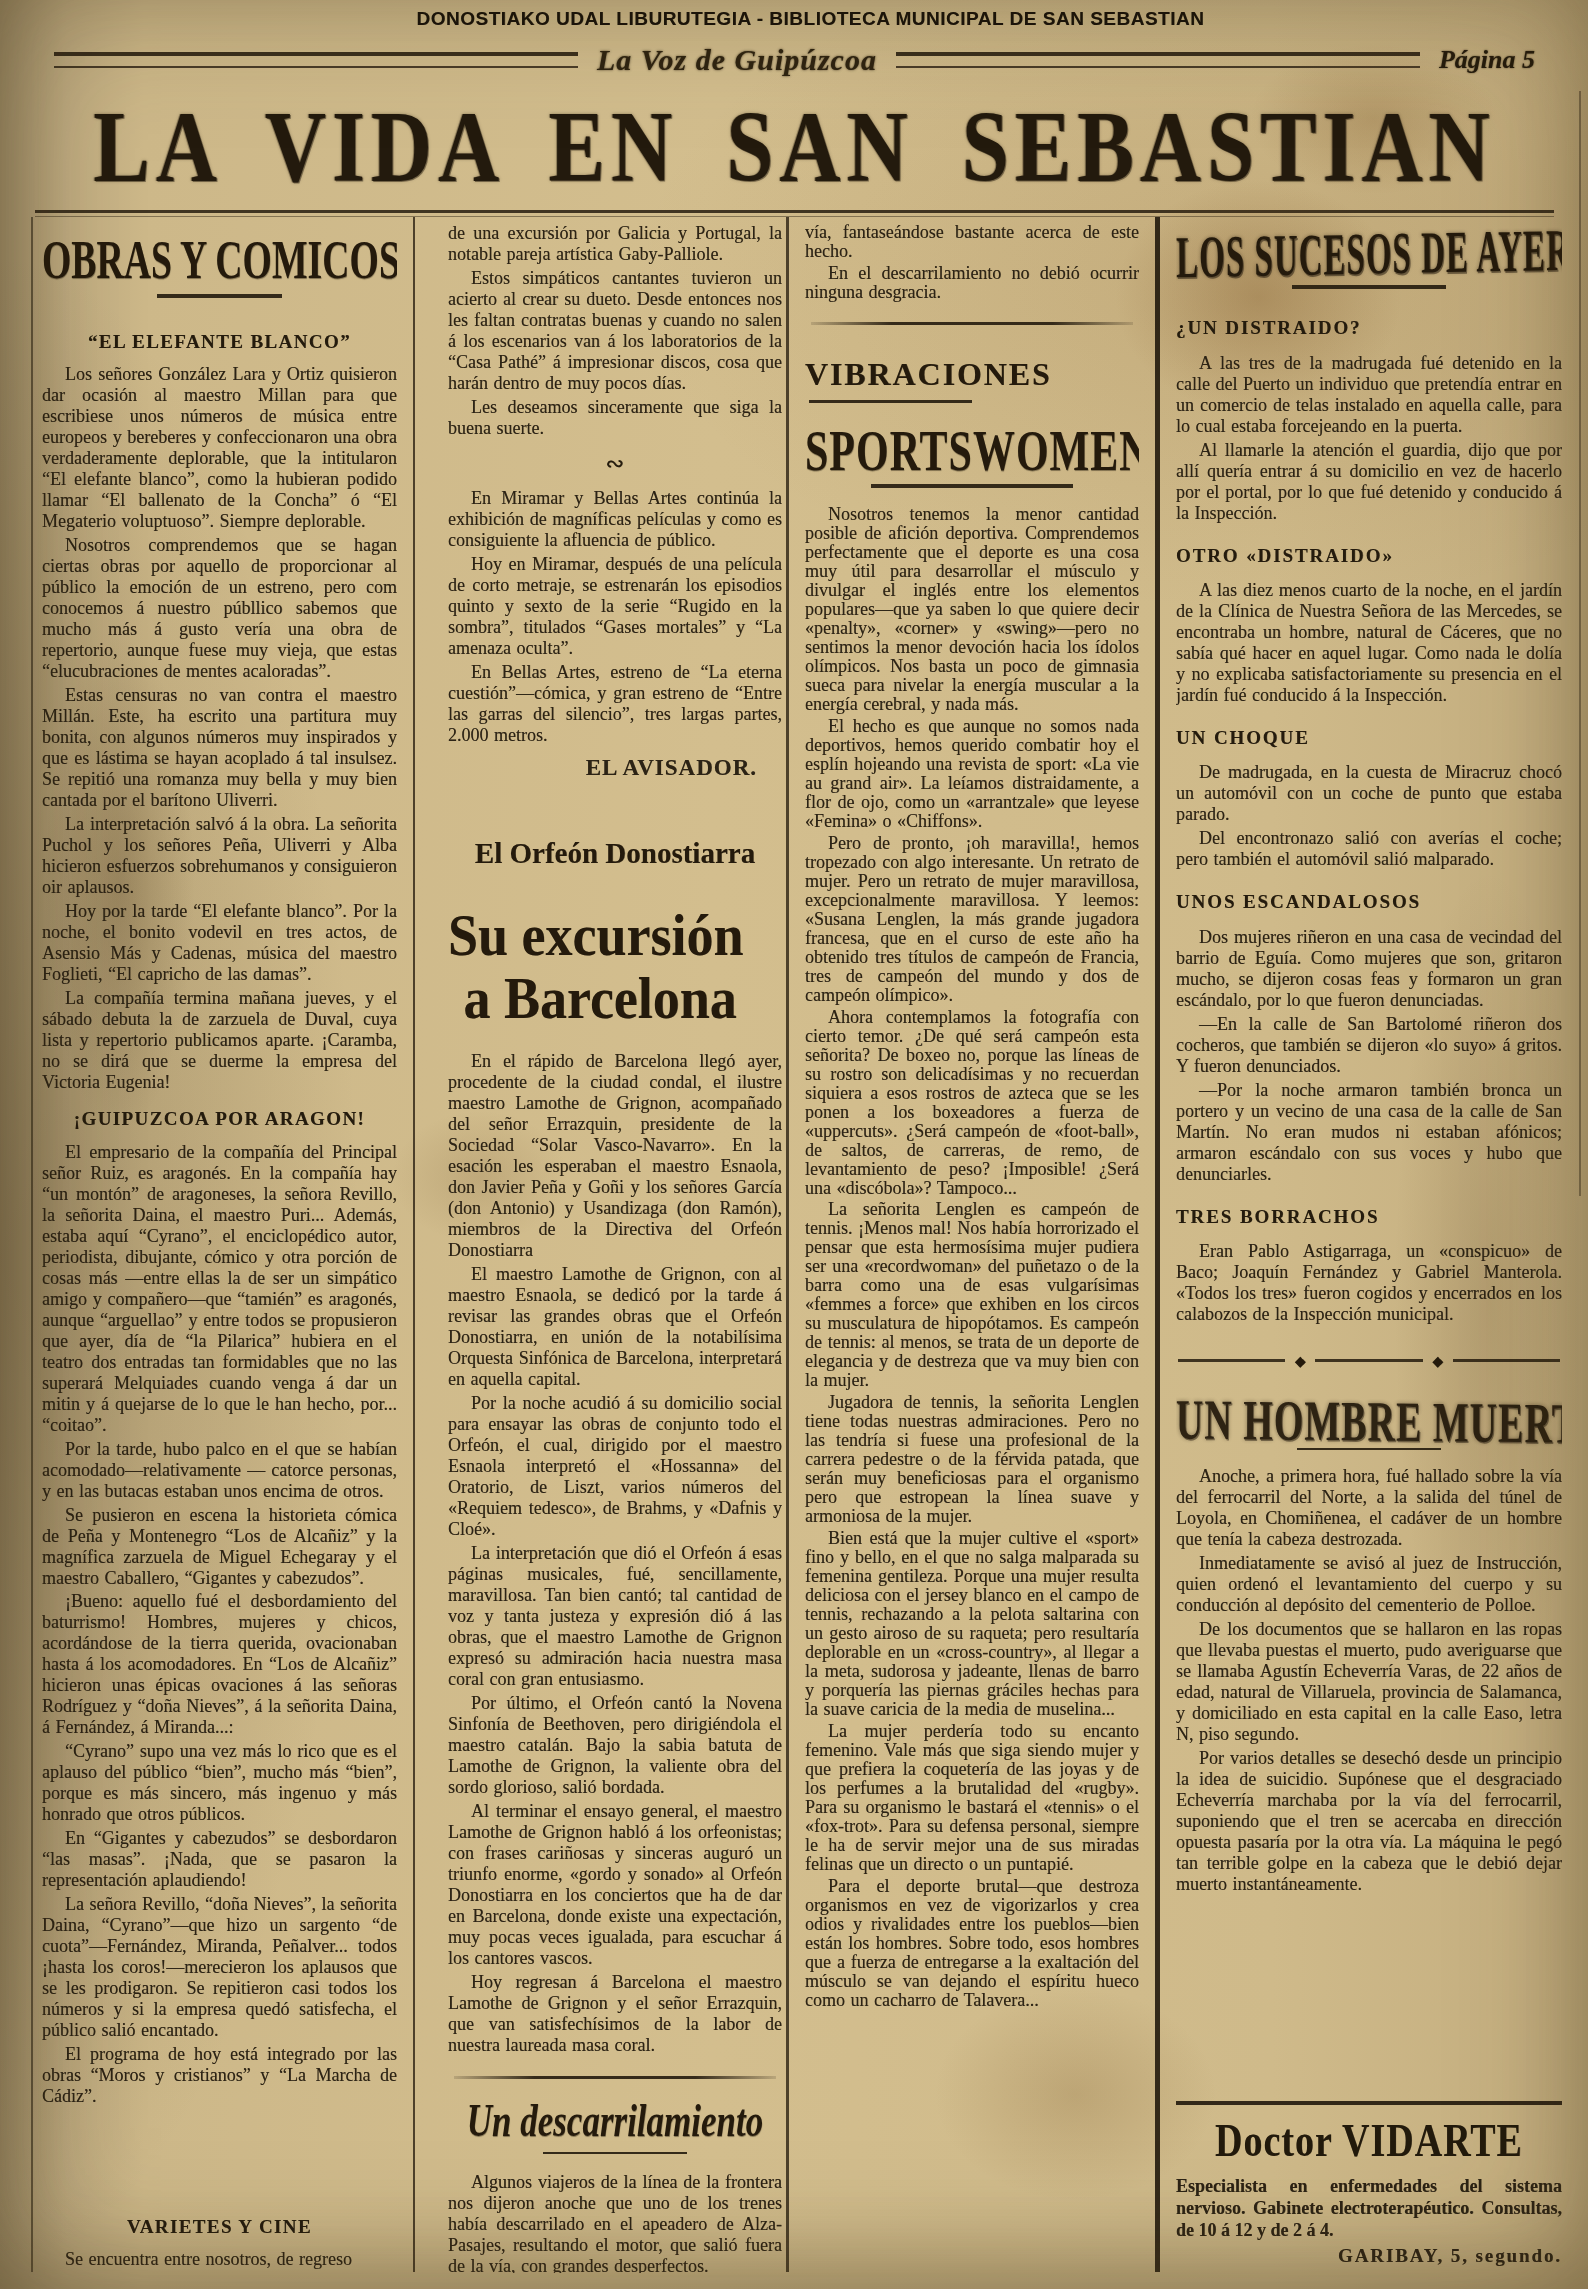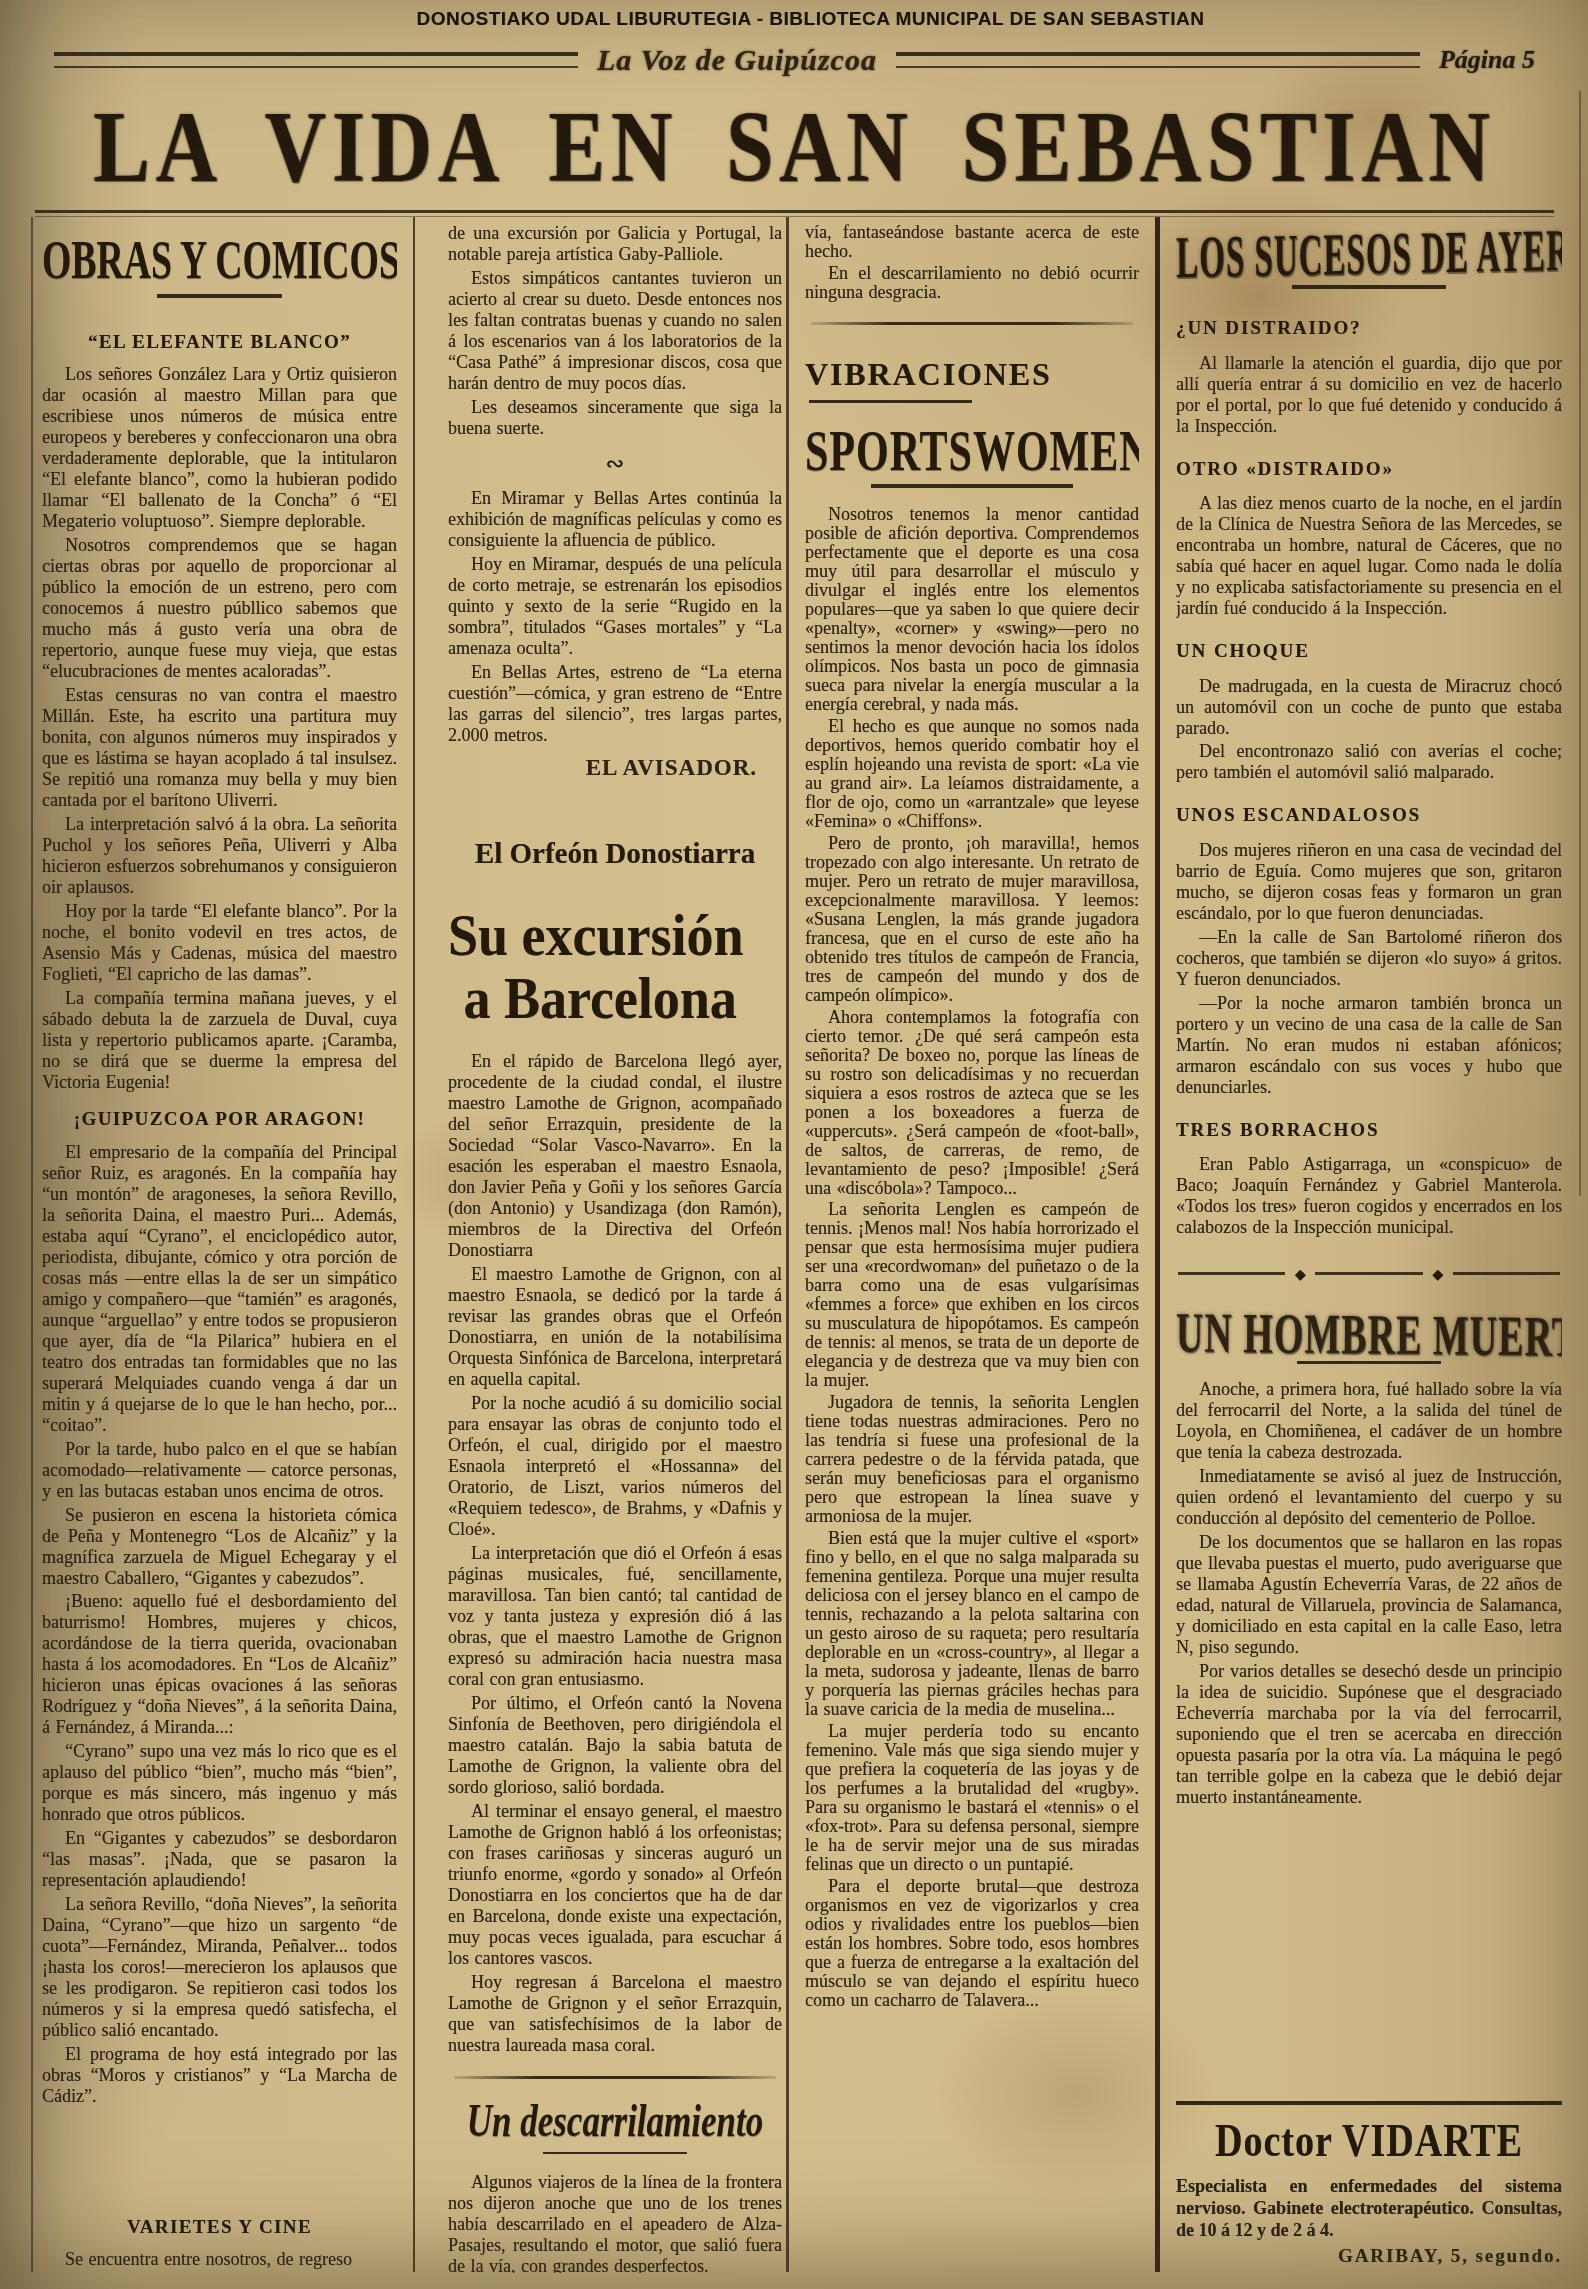--- a/index.html
+++ b/index.html
@@ -215,20 +215,21 @@
         <p class="para">La mujer perdería todo su encanto femenino. Vale más que siga siendo mujer y que prefiera la coquetería de las joyas y de los perfumes a la brutalidad del «rugby». Para su organismo le bastará el «tennis» o el «fox-trot». Para su defensa personal, siempre le ha de servir mejor una de sus miradas felinas que un directo o un puntapié.</p>
         <p class="para">Para el deporte brutal—que destroza organismos en vez de vigorizarlos y crea odios y rivalidades entre los pueblos—bien están los hombres. Sobre todo, esos hombres que a fuerza de entregarse a la exaltación del músculo se van dejando el espíritu hueco como un cacharro de Talavera...</p>
       </div>
   </section>
 
   <section class="col col4">
     <h2 class="h-sucesos">LOS SUCESOS DE AYER</h2>
     <div class="hl-rule rule-sucesos"></div>
     <div>
         <h4 class="subhead">¿UN DISTRAIDO?</h4>
+        <p class="para">A las tres de la madrugada fué detenido en la calle del Puerto un individuo que pretendía entrar en un comercio de telas instalado en aquella calle, para lo cual estaba forcejeando en la puerta.</p>
         <p class="para">Al llamarle la atención el guardia, dijo que por allí quería entrar á su domicilio en vez de hacerlo por el portal, por lo que fué detenido y conducido á la Inspección.</p>
         <h4 class="subhead">OTRO «DISTRAIDO»</h4>
         <p class="para">A las diez menos cuarto de la noche, en el jardín de la Clínica de Nuestra Señora de las Mercedes, se encontraba un hombre, natural de Cáceres, que no sabía qué hacer en aquel lugar. Como nada le dolía y no explicaba satisfactoriamente su presencia en el jardín fué conducido á la Inspección.</p>
         <h4 class="subhead">UN CHOQUE</h4>
         <p class="para">De madrugada, en la cuesta de Miracruz chocó un automóvil con un coche de punto que estaba parado.</p>
         <p class="para">Del encontronazo salió con averías el coche; pero también el automóvil salió malparado.</p>
         <h4 class="subhead">UNOS ESCANDALOSOS</h4>
         <p class="para">Dos mujeres riñeron en una casa de vecindad del barrio de Eguía. Como mujeres que son, gritaron mucho, se dijeron cosas feas y formaron un gran escándalo, por lo que fueron denunciadas.</p>
         <p class="para">—En la calle de San Bartolomé riñeron dos cocheros, que también se dijeron «lo suyo» á gritos. Y fueron denunciados.</p>
         <p class="para">—Por la noche armaron también bronca un portero y un vecino de una casa de la calle de San Martín. No eran mudos ni estaban afónicos; armaron escándalo con sus voces y hubo que denunciarles.</p>

